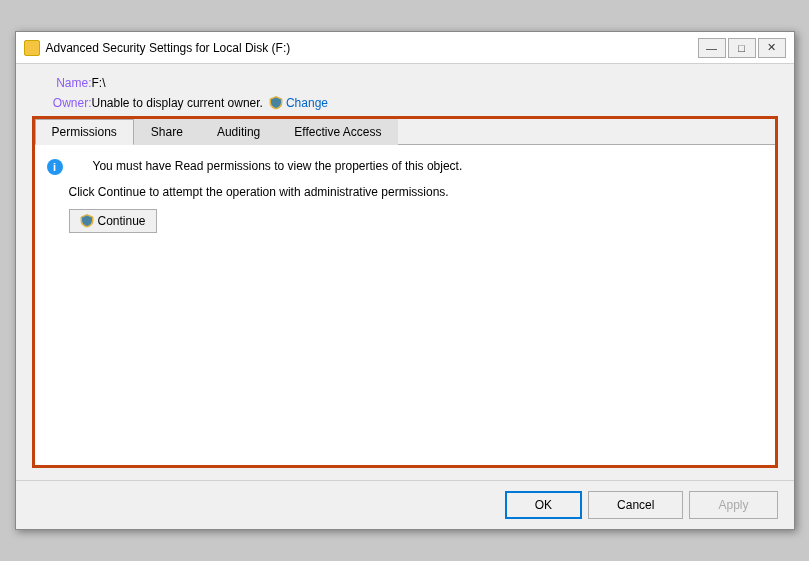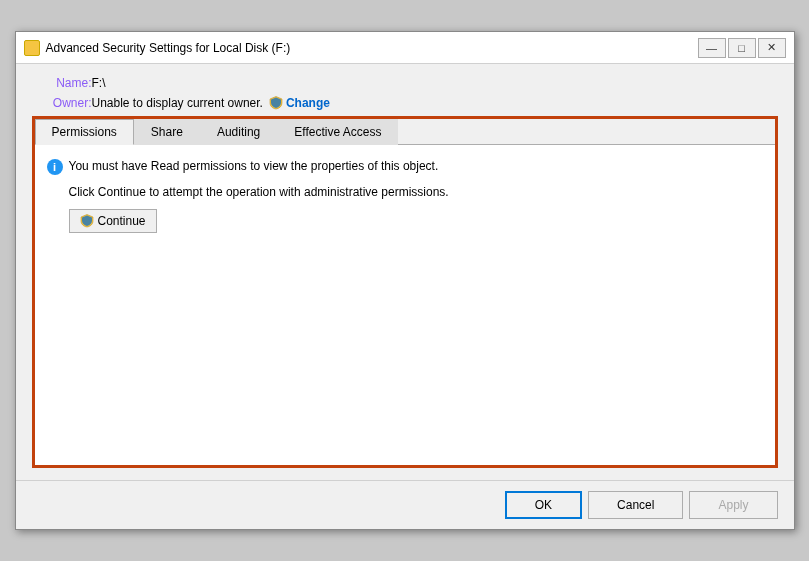--- a/index.html
+++ b/index.html
@@ -81,21 +81,20 @@
       align-items: center;
       gap: 6px;
     }
     .change-link {
       color: #0066cc;
       cursor: pointer;
       text-decoration: none;
       display: flex;
       align-items: center;
       gap: 3px;
-      font-weight: bold;
     }
     .shield-icon-small {
       width: 14px;
       height: 14px;
       display: inline-block;
     }
     .tabs-container {
       border: 3px solid #c2410c;
       margin-top: 4px;
     }
@@ -142,20 +141,21 @@
       align-items: center;
       justify-content: center;
       font-size: 11px;
       font-weight: bold;
       flex-shrink: 0;
       margin-top: 0px;
     }
     .info-text {
       font-size: 12px;
       color: #000;
+      margin-left: 24px;
     }
     .click-continue-text {
       font-size: 12px;
       color: #000;
       margin-left: 22px;
       margin-bottom: 10px;
     }
     .continue-btn {
       margin-left: 22px;
       display: flex;

